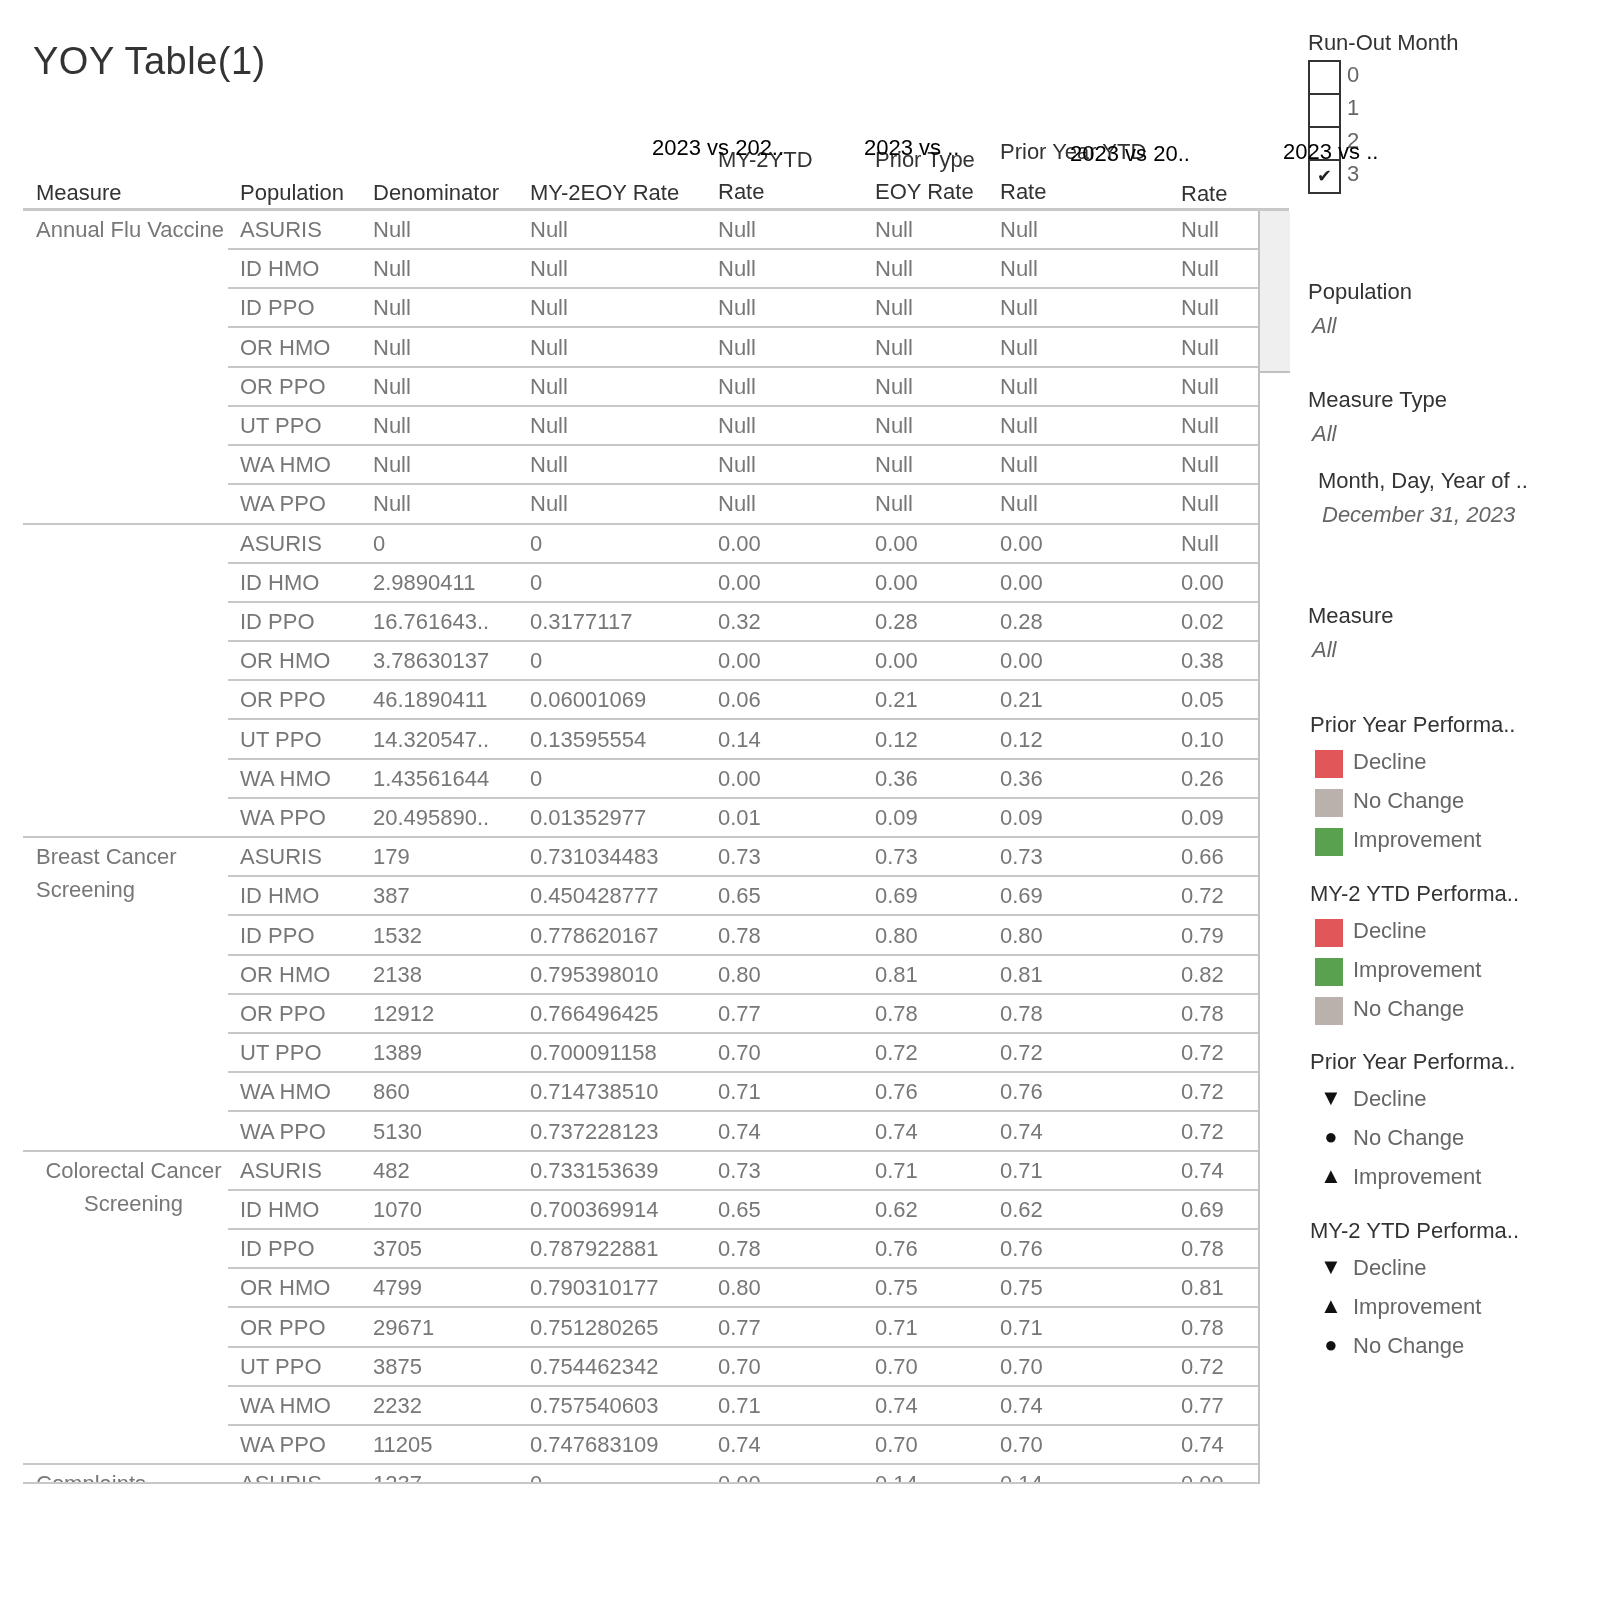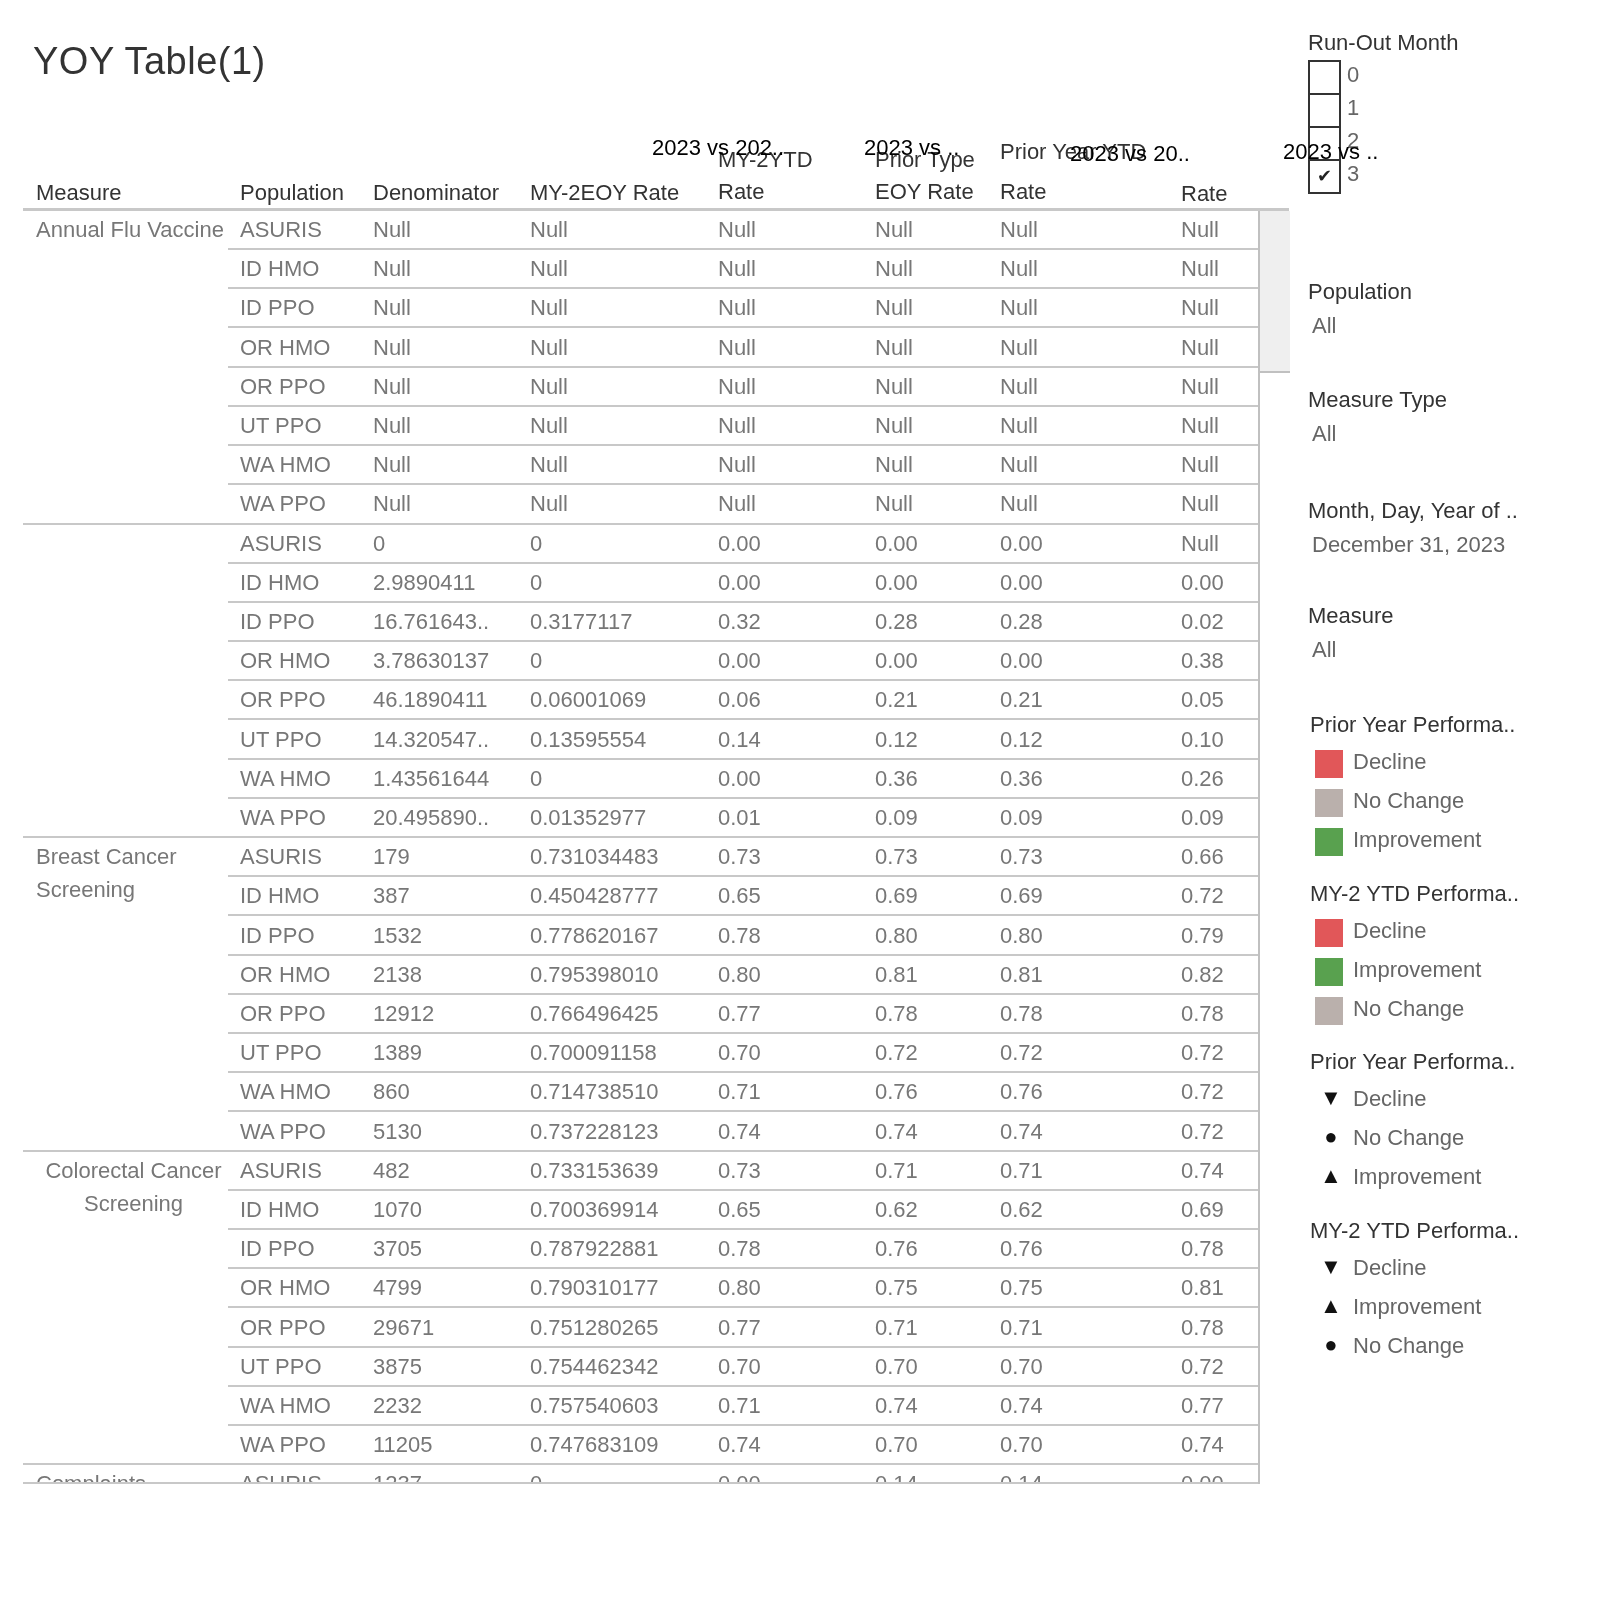--- a/index.html
+++ b/index.html
@@ -31,21 +31,21 @@
 
   .bottom-line { position: absolute; left: 23px; top: 1482px; width: 1266px; height: 2px; background: #c8c8c8; }
 
   
   .scroll-track { position: absolute; left: 1258px; top: 211px; width: 32px; height: 1273px; border-left: 2px solid #c0c0c0; background: #fff; }
   .scroll-thumb { position: absolute; left: 0; top: 0; width: 30px; height: 162px; background: #efefef; border-bottom: 2px solid #c0c0c0; }
 
   
   .panel { position: absolute; left: 1308px; }
   .p-title { font-size: 22px; color: #333; white-space: nowrap; }
-  .p-val { font-size: 22px; color: #666; margin-left: 4px; margin-top: 8px; white-space: nowrap; }
+  .p-val { font-size: 22px; color: #666; margin-left: 4px; margin-top: 8px; white-space: nowrap; font-style: italic; }
 
   .cb-list { position: absolute; left: 1308px; top: 60px; }
   .cb-row { position: relative; height: 33px; }
   .cb-box { position: absolute; left: 0; top: 0; width: 33px; height: 35px; border: 2px solid #333; background: #fff; font-size: 18px; color: #222; text-align: center; line-height: 30px; }
   .cb-label { position: absolute; left: 39px; top: 2px; font-size: 22px; color: #666; }
 
   .legend-item { position: relative; height: 39px; }
   .swatch { position: absolute; left: 5px; top: 6px; width: 28px; height: 28px; }
   .legend-label { position: absolute; left: 43px; top: 5px; font-size: 22px; color: #666; white-space: nowrap; }
   .shape { position: absolute; left: 8px; top: 4px; font-size: 22px; color: #111; width: 26px; text-align: center; }
@@ -437,21 +437,21 @@
 </div>
 
 <div class="panel" style="top:279px;">
   <div class="p-title">Population</div>
   <div class="p-val">All</div>
 </div>
 <div class="panel" style="top:387px;">
   <div class="p-title">Measure Type</div>
   <div class="p-val">All</div>
 </div>
-<div class="panel" style="top:498px;">
+<div class="panel" style="top:468px;margin-left:10px;">
   <div class="p-title">Month, Day, Year of ..</div>
   <div class="p-val">December 31, 2023</div>
 </div>
 <div class="panel" style="top:603px;">
   <div class="p-title">Measure</div>
   <div class="p-val">All</div>
 </div>
 
 <div class="panel" style="left:1310px; top:712px;">
   <div class="p-title">Prior Year Performa..</div>

